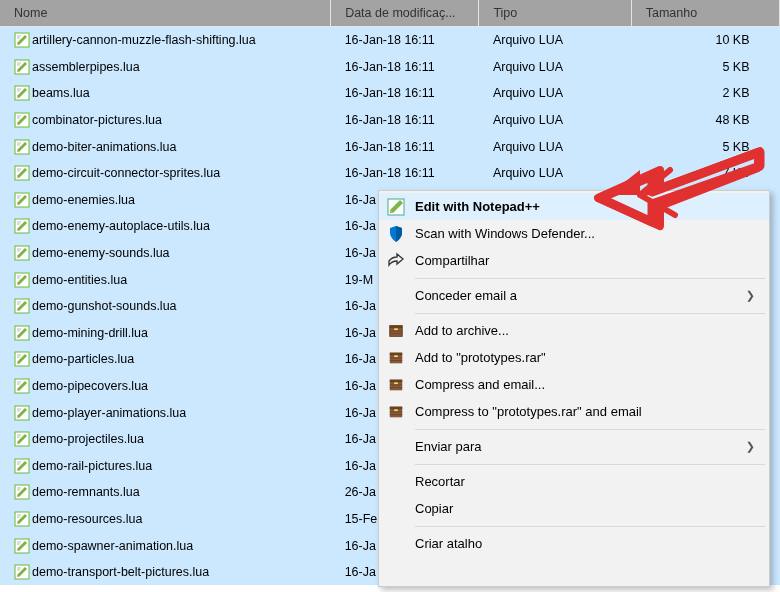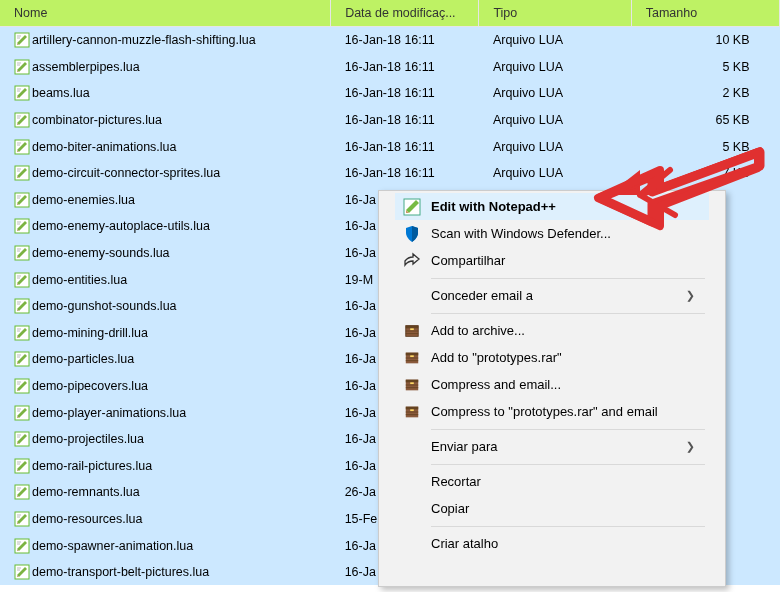--- a/index.html
+++ b/index.html
@@ -11,21 +11,21 @@
       width: 780px;
       height: 592px;
       overflow: hidden;
       position: relative;
     }
     .table {
       width: 100%;
       border-collapse: collapse;
       table-layout: fixed;
     }
-    .header-row { background: #bef264; }
+    .header-row { background: #a3a3a3; }
     .header-cell {
       text-align: left;
       font-weight: normal;
       color: #333;
       padding: 6px 10px 6px 14px;
       border-right: 1px solid #e5e5e5;
       border-bottom: 1px solid #e5e5e5;
       font-size: 12.5px;
       white-space: nowrap;
       overflow: hidden;
@@ -41,25 +41,25 @@
       overflow: hidden;
     }
     .cell-name { display: flex; align-items: center; gap: 2px; }
     .file-icon { width: 16px; height: 16px; flex-shrink: 0; }
     .cell-size { text-align: right; padding-right: 30px !important; }
     .cell-date, .cell-tipo, .cell-size { color: #000; }
     .context-menu {
       position: absolute;
       top: 190px;
       left: 378px;
-      width: 348px;
+      width: 392px;
       background: #f2f2f2;
       border: 1px solid #ccc;
       box-shadow: 3px 3px 6px rgba(0,0,0,0.25);
-      padding: 2px 16px;
+      padding: 2px 0;
       z-index: 10;
     }
     .menu-item {
       display: flex;
       align-items: center;
       padding: 4.5px 14px 4.5px 8px;
       gap: 10px;
       cursor: default;
     }
     .menu-item.highlighted {
@@ -156,21 +156,21 @@
                 <path d="M3 11 L11 3 L13 5 L5 13 Z" fill="#7cb342"></path>
                 <path d="M3 11 L3 13 L5 13 Z" fill="#ca8"></path>
                 <line x1="3" y1="4" x2="7" y2="4" stroke="#bbb"></line>
                 <line x1="3" y1="6" x2="6" y2="6" stroke="#bbb"></line>
               </svg></span>
             <span>combinator-pictures.lua</span>
           </div>
         </td>
         <td class="cell-date">16-Jan-18 16:11</td>
         <td class="cell-tipo">Arquivo LUA</td>
-        <td class="cell-size">65 KB</td>
+        <td class="cell-size">48 KB</td>
       </tr>
       <tr class="data-row">
         <td>
           <div class="cell-name">
             <span class="file-icon"><svg viewBox="0 0 16 16" width="16" height="16">
                 <rect x="1" y="1" width="14" height="14" fill="#fff" stroke="#6b3" stroke-width="1"></rect>
                 <path d="M3 11 L11 3 L13 5 L5 13 Z" fill="#7cb342"></path>
                 <path d="M3 11 L3 13 L5 13 Z" fill="#ca8"></path>
                 <line x1="3" y1="4" x2="7" y2="4" stroke="#bbb"></line>
                 <line x1="3" y1="6" x2="6" y2="6" stroke="#bbb"></line>

